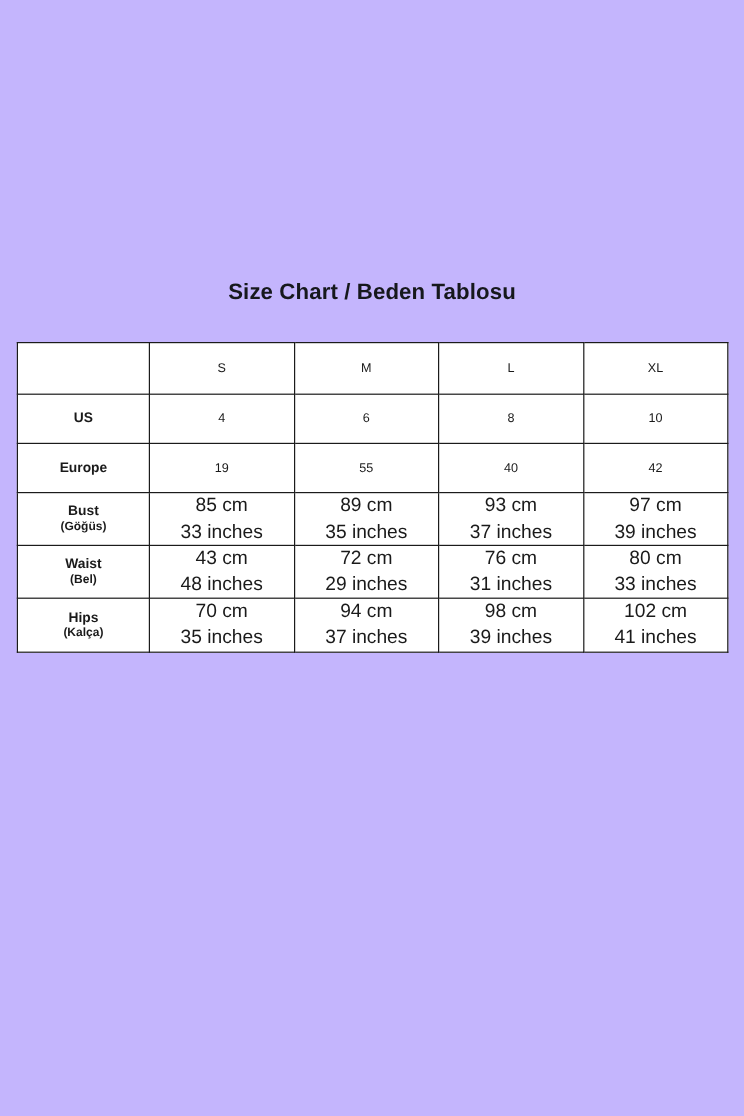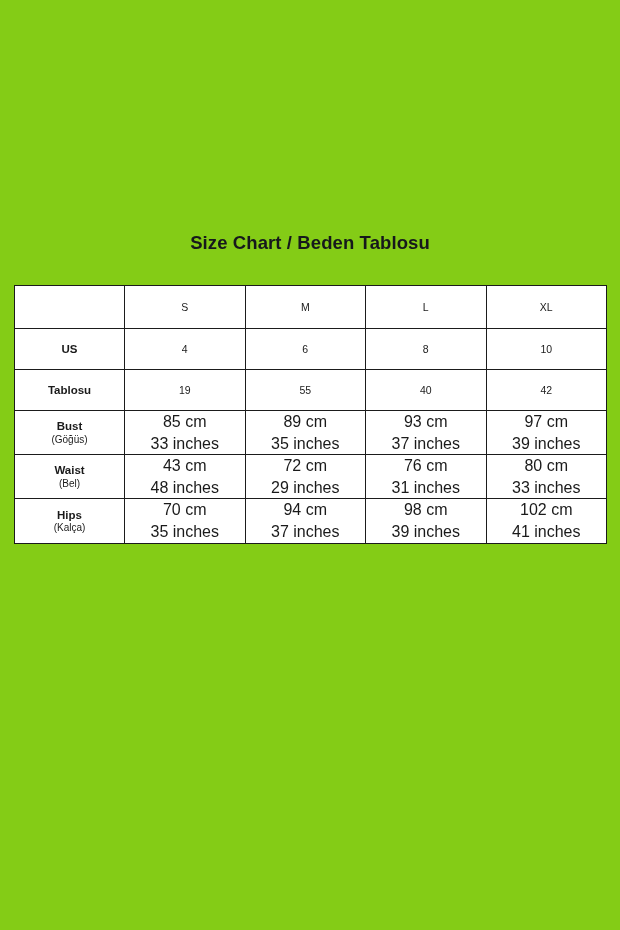--- a/index.html
+++ b/index.html
@@ -14,21 +14,21 @@
     color: #1a1a1a;
     position: relative;
     overflow: hidden;
   }
   .page {
     position: absolute;
     left: 0;
     top: 0;
     width: 620px;
     height: 930px;
-    background: #84cc16;
+    background: #c4b5fd;
   }
   .title {
     position: absolute;
     left: 0;
     top: 232px;
     width: 620px;
     text-align: center;
     font-size: 18.5px;
     font-weight: 700;
     letter-spacing: 0.1px;
@@ -66,21 +66,21 @@
   }
   thead th.corner { background: #ffffff; }
 
   tbody td.row-label {
     font-weight: 700;
     font-size: 11.5px;
     line-height: 1.25;
   }
   tbody td.row-label .sub {
     display: block;
-    font-weight: 400;
+    font-weight: 700;
     font-size: 10px;
   }
   tbody tr.single td { height: 40px; margin-top: 28px; }
   tbody tr.double td { height: 40px; }
   tbody td.cell .cm,
   tbody td.cell .inch {
     display: block;
     line-height: 1.35;
     font-size: 16px;
   }
@@ -115,21 +115,21 @@
         <tr class="single">
           <td class="row-label">US</td>
           <td class="cell">4</td>
           <td class="cell">6</td>
           <td class="cell">8</td>
           <td class="cell">10</td>
         </tr>
 
 
         <tr class="single">
-          <td class="row-label">Tablosu</td>
+          <td class="row-label">Europe</td>
           <td class="cell">19</td>
           <td class="cell">55</td>
           <td class="cell">40</td>
           <td class="cell">42</td>
         </tr>
 
         <tr class="double">
           <td class="row-label">
             <span>Bust</span>
             <span class="sub">(Göğüs)</span>

